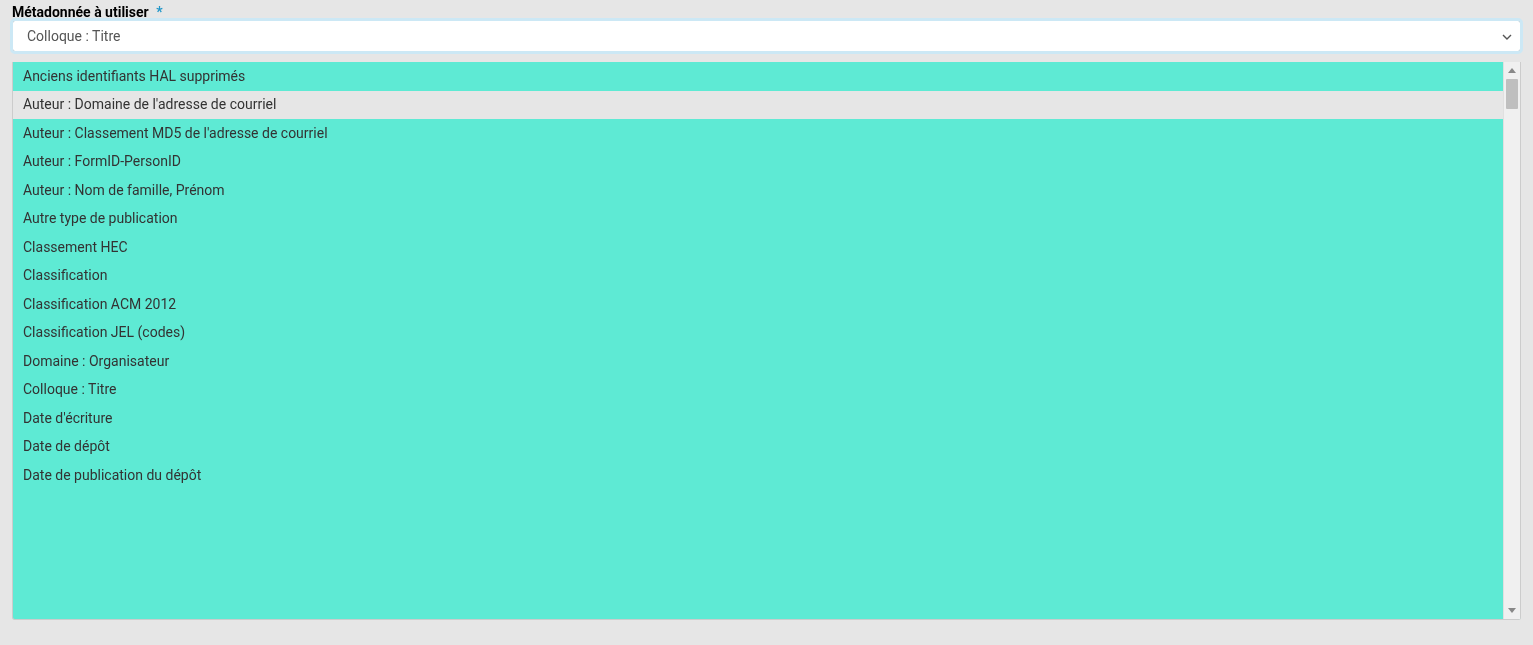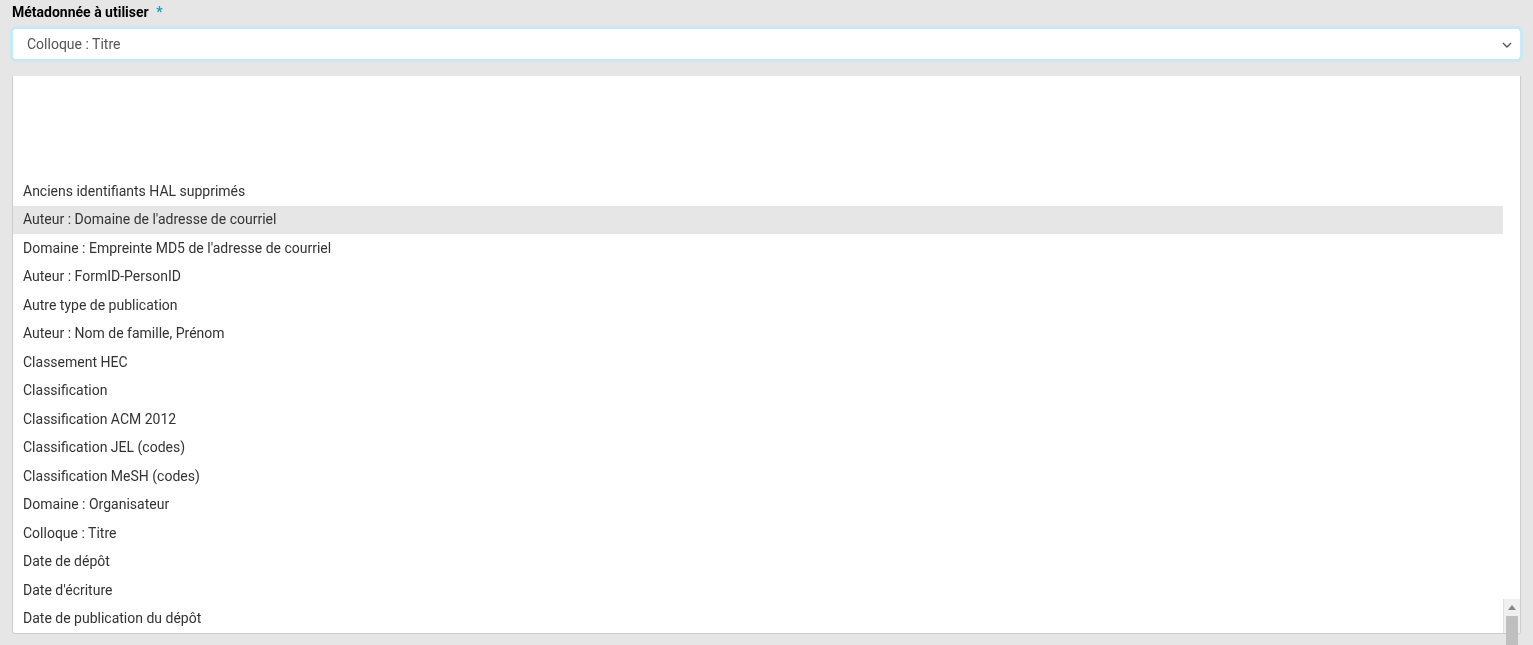--- a/index.html
+++ b/index.html
@@ -7,21 +7,21 @@
       font-family: -apple-system, BlinkMacSystemFont, "Segoe UI", Roboto, "Helvetica Neue", Arial, sans-serif;
       font-size: 14px;
       background: #e6e6e6;
       color: #333;
       padding: 4px 12px 12px 12px;
     }
     .field-label {
       font-weight: 700;
       font-size: 14px;
       color: #000;
-      margin-bottom: 8px;
+      margin-bottom: 0;
       display: inline-block;
     }
     .required-asterisk {
       color: #2196c8;
       margin-left: 4px;
     }
     .select-box {
       width: 100%;
       height: 32px;
       background: #fff;
@@ -39,29 +39,28 @@
       flex: 1;
       color: #555;
       font-size: 14px;
     }
     .select-arrow {
       color: #555;
       font-size: 10px;
       pointer-events: none;
     }
     .dropdown-panel {
-      background: #ffffff;
+      background: #5eead4;
       border: 1px solid #ccc;
       border-top: none;
       border-radius: 0 0 3px 3px;
-      margin-top: 16px;
+      margin-top: 10px;
       position: relative;
       height: 558px;
       display: flex;
-      align-items: flex-end;
     }
     .dropdown-list {
       flex: 1;
       padding: 0;
       overflow: hidden;
     }
     .dropdown-option {
       padding: 5px 10px;
       font-size: 14px;
       color: #333;
@@ -125,57 +124,54 @@
 
   <div class="dropdown-panel">
     <ul class="dropdown-list" id="dropdown-list">
         <li class="dropdown-option">
           <span>Anciens identifiants HAL supprimés</span>
         </li>
         <li class="dropdown-option highlighted">
           <span>Auteur : Domaine de l'adresse de courriel</span>
         </li>
         <li class="dropdown-option">
-          <span>Domaine : Empreinte MD5 de l'adresse de courriel</span>
+          <span>Auteur : Classement MD5 de l'adresse de courriel</span>
         </li>
         <li class="dropdown-option">
           <span>Auteur : FormID-PersonID</span>
         </li>
         <li class="dropdown-option">
-          <span>Autre type de publication</span>
+          <span>Auteur : Nom de famille, Prénom</span>
         </li>
         <li class="dropdown-option">
-          <span>Auteur : Nom de famille, Prénom</span>
+          <span>Autre type de publication</span>
         </li>
         <li class="dropdown-option">
           <span>Classement HEC</span>
         </li>
         <li class="dropdown-option">
           <span>Classification</span>
         </li>
         <li class="dropdown-option">
           <span>Classification ACM 2012</span>
         </li>
         <li class="dropdown-option">
           <span>Classification JEL (codes)</span>
         </li>
         <li class="dropdown-option">
-          <span>Classification MeSH (codes)</span>
-        </li>
-        <li class="dropdown-option">
           <span>Domaine : Organisateur</span>
         </li>
         <li class="dropdown-option">
           <span>Colloque : Titre</span>
         </li>
         <li class="dropdown-option">
-          <span>Date de dépôt</span>
+          <span>Date d'écriture</span>
         </li>
         <li class="dropdown-option">
-          <span>Date d'écriture</span>
+          <span>Date de dépôt</span>
         </li>
         <li class="dropdown-option">
           <span>Date de publication du dépôt</span>
         </li>
       </ul>
     <div class="scrollbar">
       <div class="scrollbar-arrow">
         <svg width="8" height="5" viewBox="0 0 8 5">
             <path d="M0 5 L4 0 L8 5 Z" fill="#888"></path>
           </svg>

